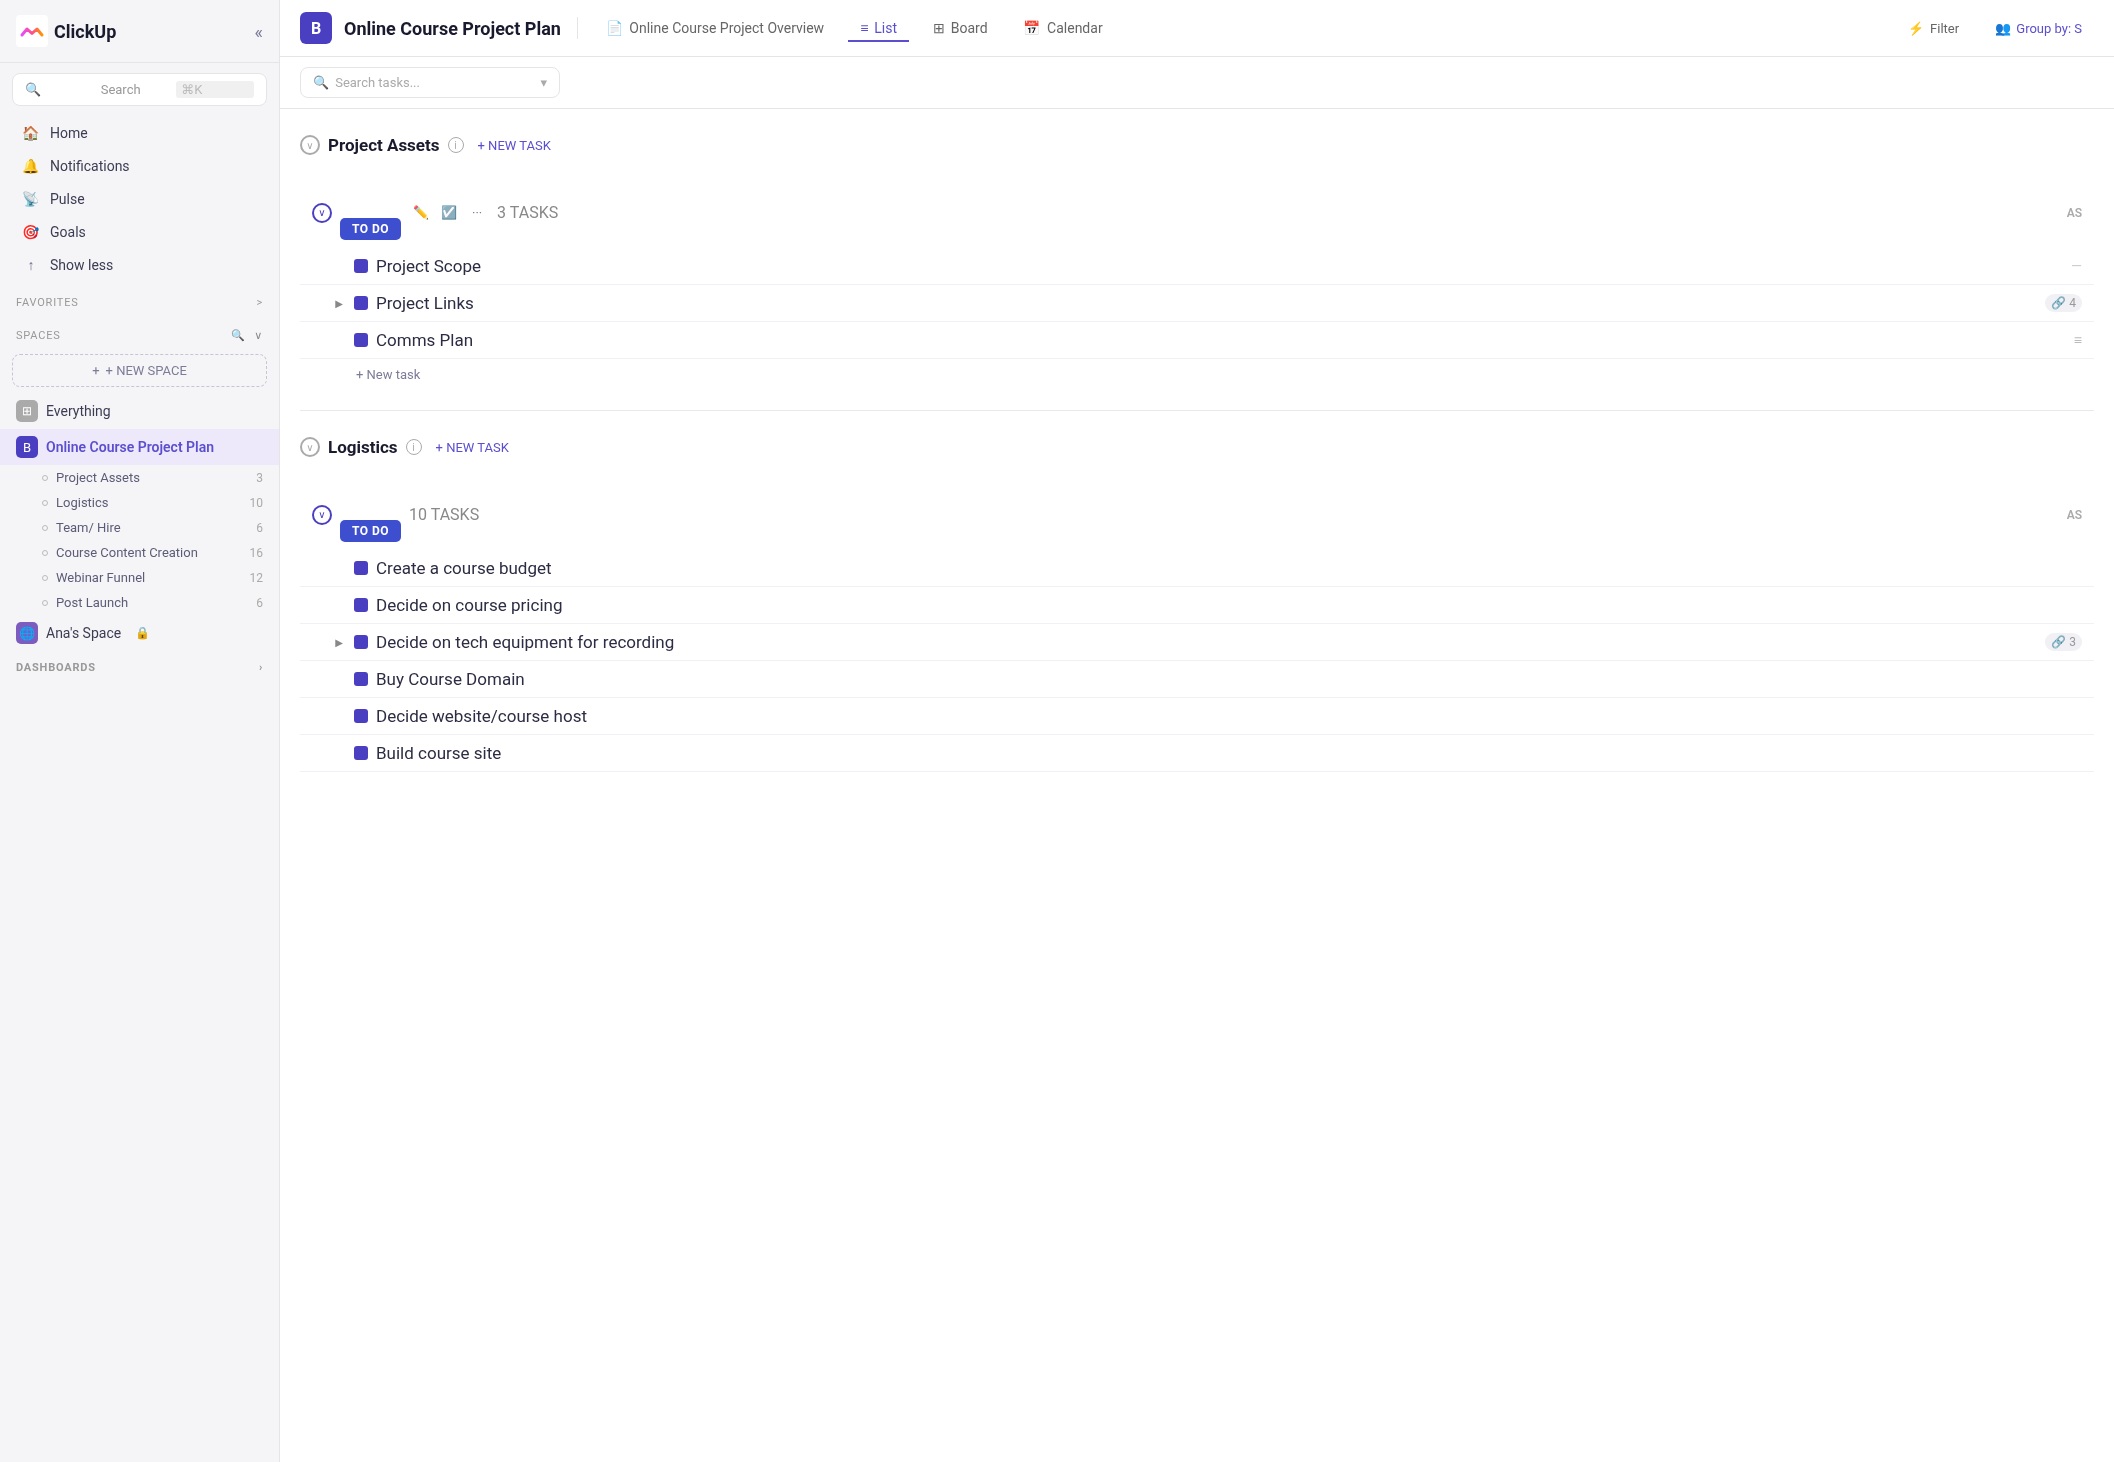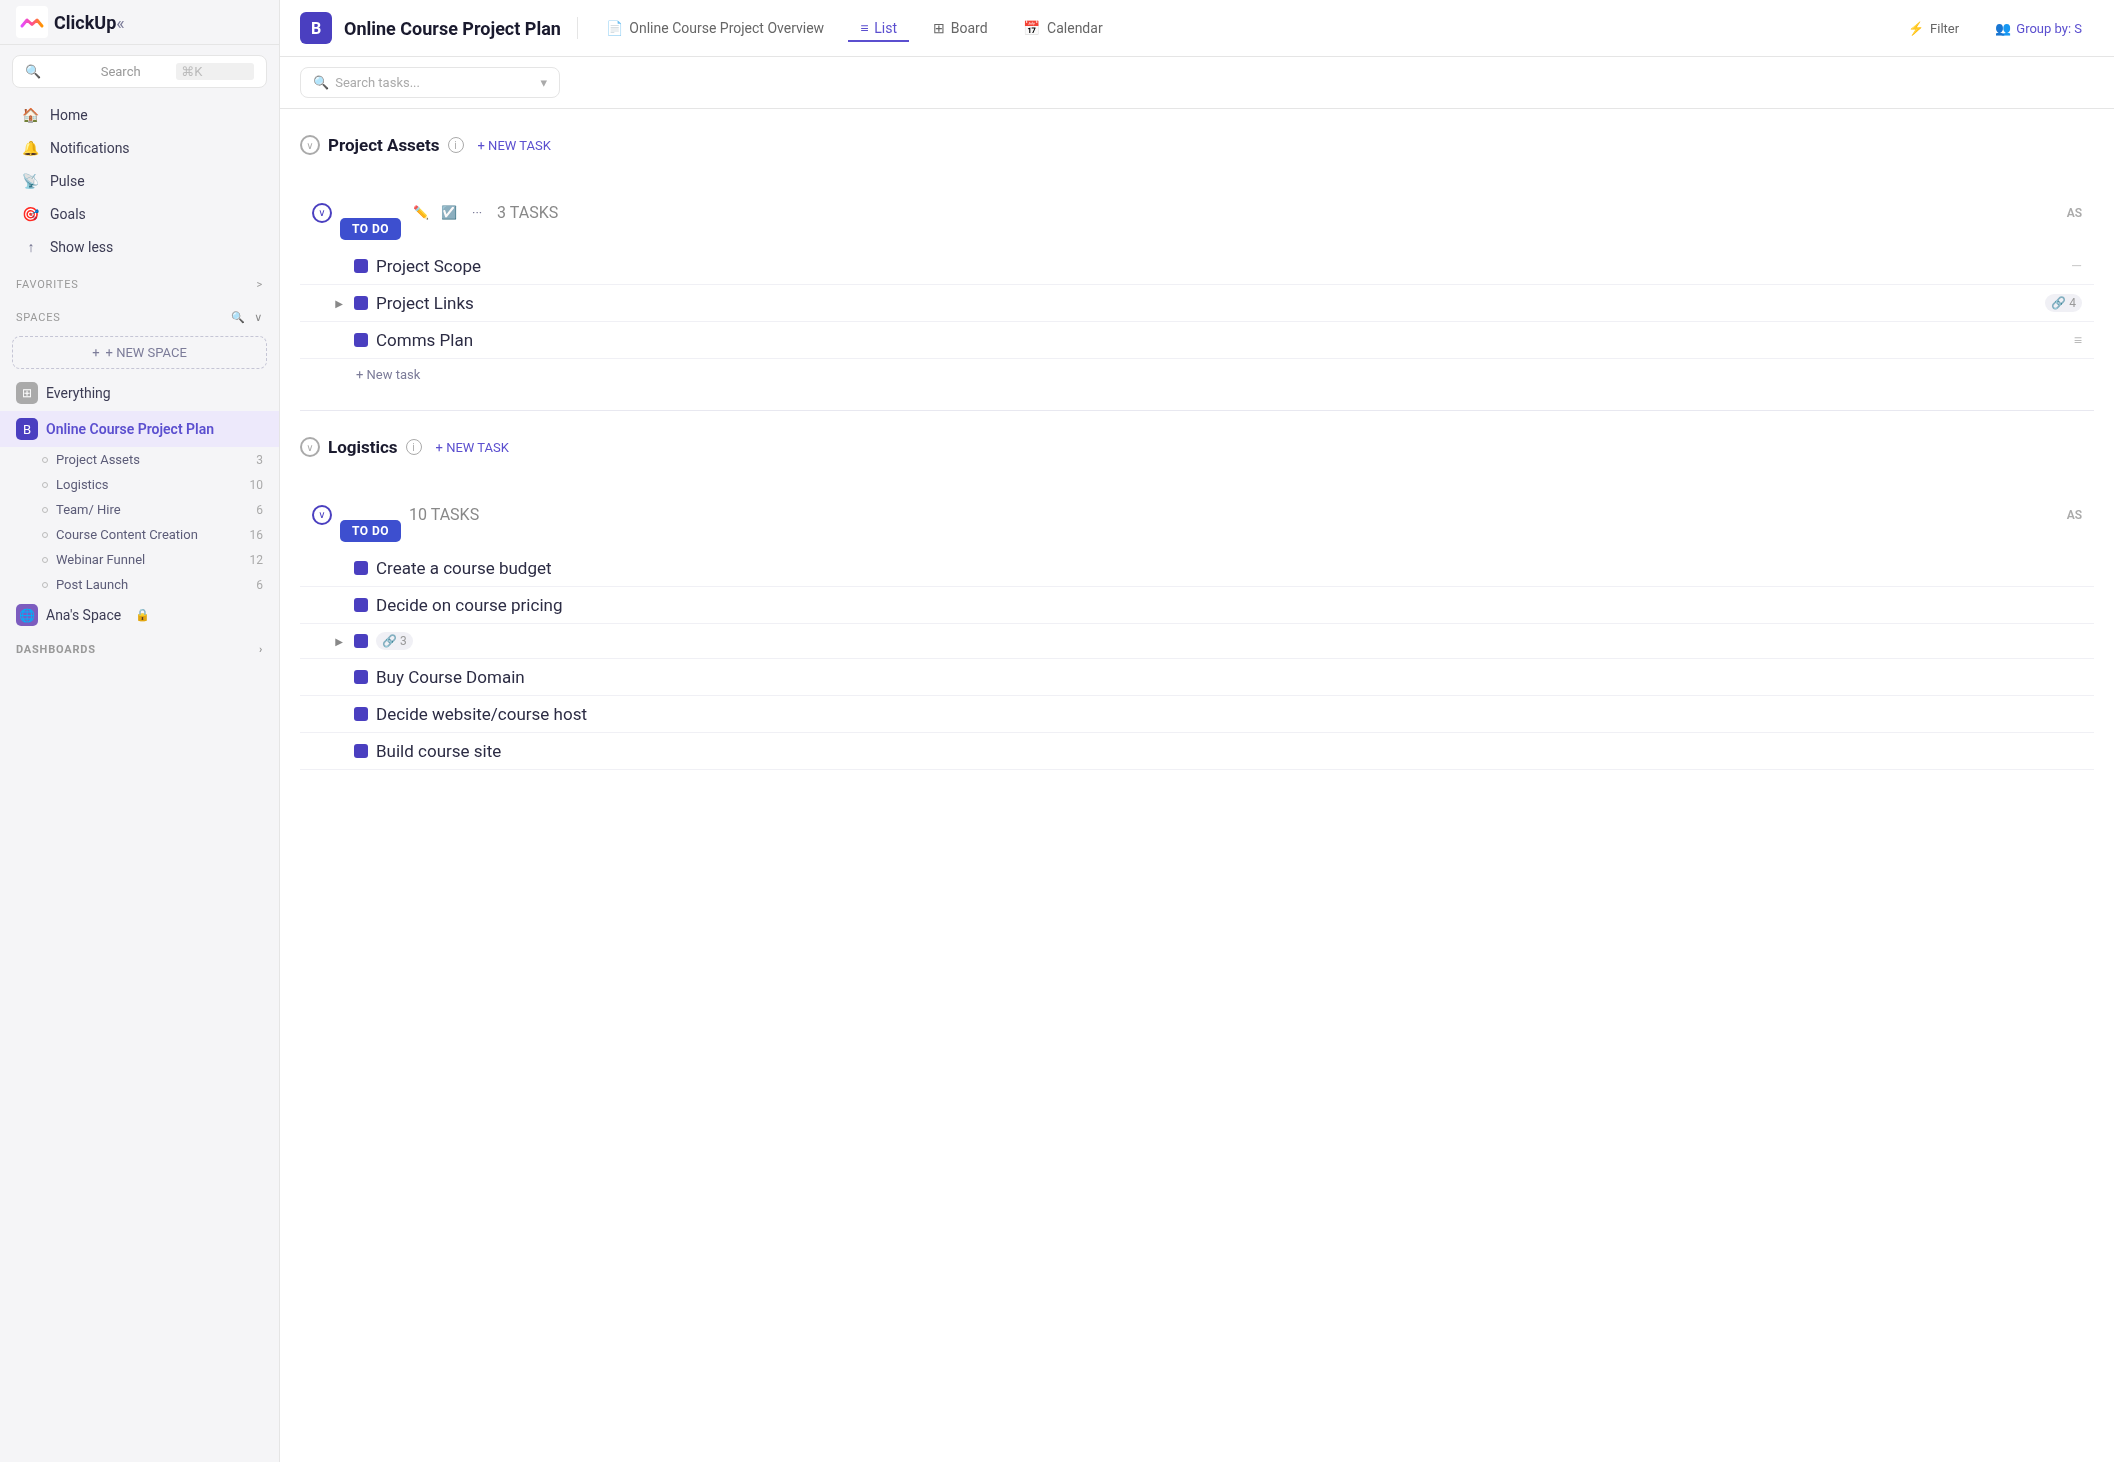--- a/index.html
+++ b/index.html
@@ -13,21 +13,22 @@
       border-right: 1px solid #e5e5e5;
       display: flex;
       flex-direction: column;
       overflow-y: auto;
       height: 100vh;
     }
 
     .sidebar-header {
       display: flex;
       align-items: center;
-      padding: 6px 16px;
+      justify-content: space-between;
+      padding: 15px 16px;
       border-bottom: 1px solid #e5e5e5;
     }
 
     .logo-area {
       display: flex;
       align-items: center;
       gap: 6px;
     }
 
     .logo-icon {
@@ -697,20 +698,21 @@
           <div class="task-row">
             <div class="task-expand"></div>
             <div class="task-checkbox"></div>
             <span class="task-name">Decide on course pricing</span>
           </div>
 
 
           <div class="task-row">
             <div class="task-expand" style="color:#888;">▶</div>
             <div class="task-checkbox"></div>
+            <span class="task-name">Decide on tech equipment for recording</span>
             <div class="subtask-count">
               <span>🔗</span>
               <span>3</span>
             </div>
           </div>
 
           <div class="task-row">
             <div class="task-expand"></div>
             <div class="task-checkbox"></div>
             <span class="task-name">Buy Course Domain</span>

